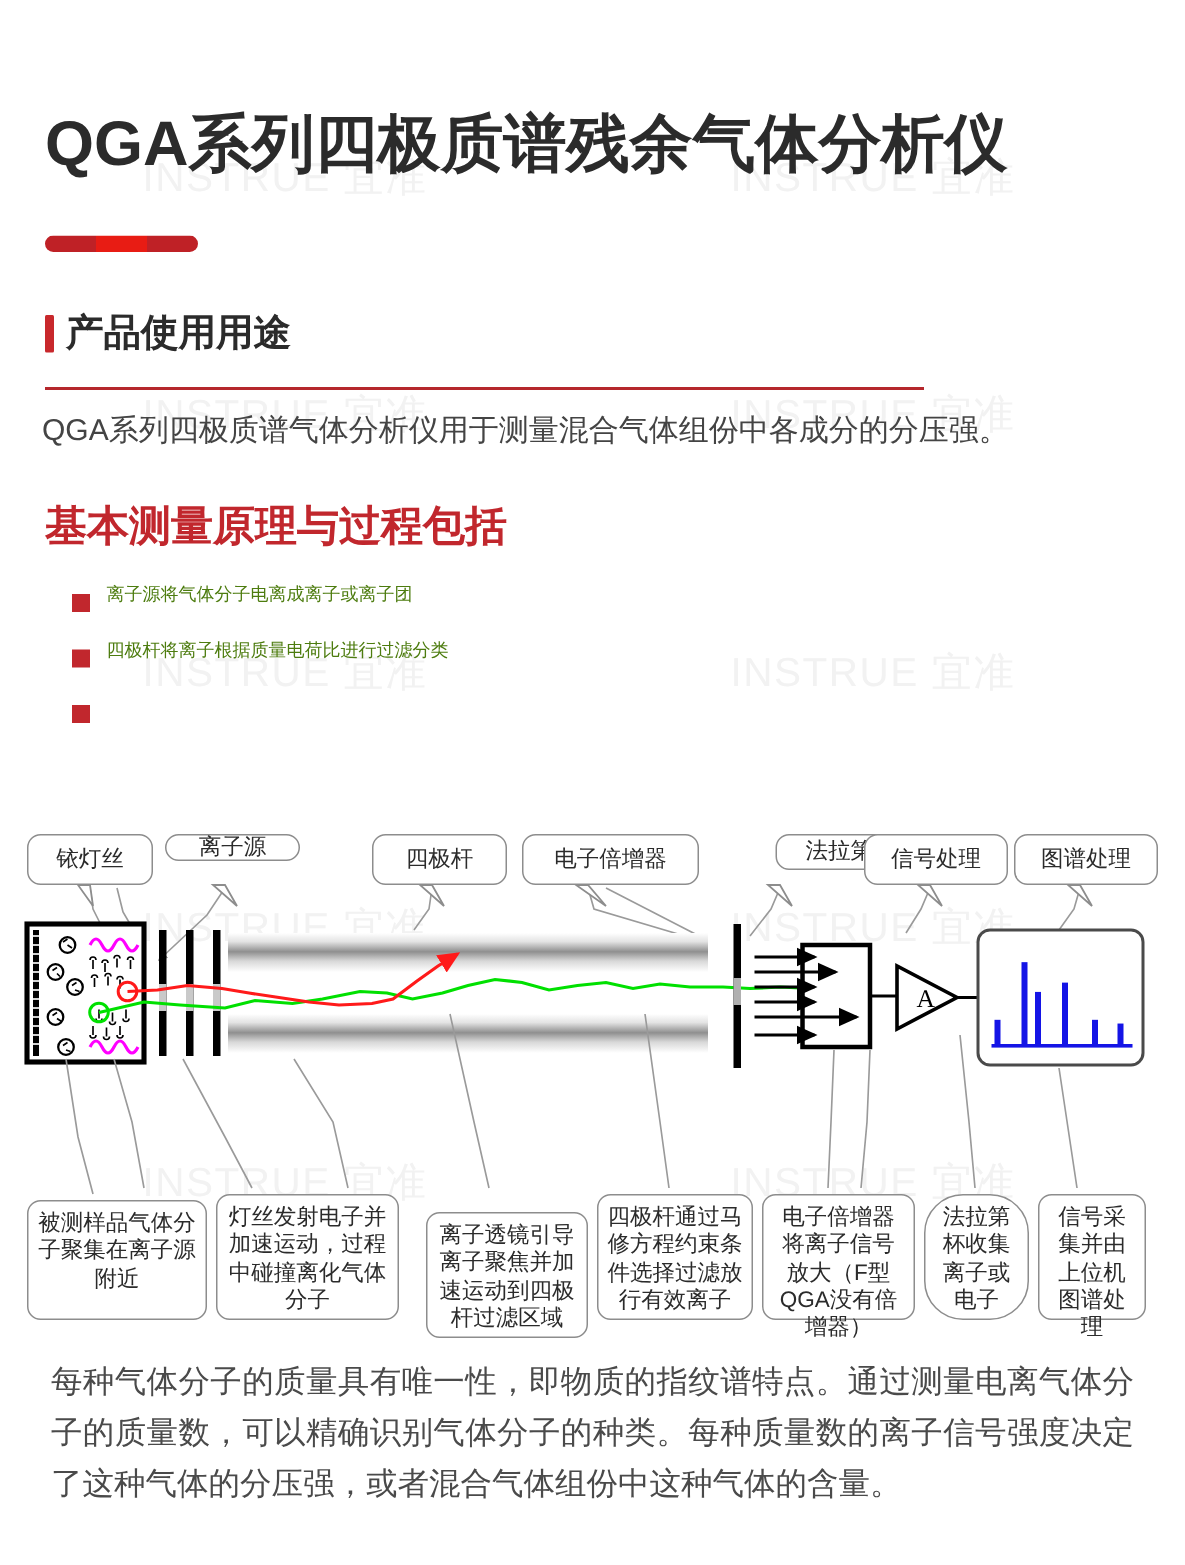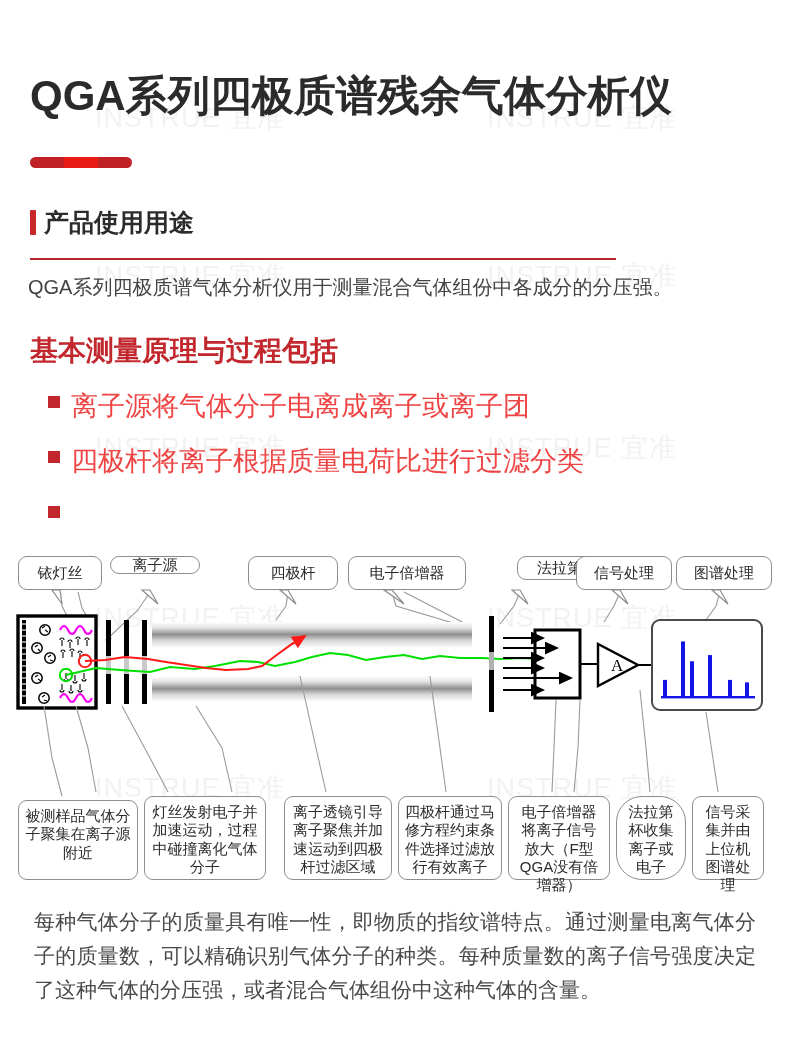--- a/index.html
+++ b/index.html
@@ -65,21 +65,21 @@
     z-index:10; list-style:none; margin:0; padding:0;
   }
   #principle-list li {
     display:flex; align-items:flex-start; gap:11px;
     margin-bottom:17px;
   }
   .li-bullet {
     width:12px; height:12px; background:#c1272d;
     margin-top:8px; flex:0 0 auto;
   }
-  .li-text { font-size:27px; color:#ef4444; line-height:1.4; }
+  .li-text { font-size:12px; color:#4d7c0f; line-height:1.4; }
 
   
   #diagram {
     position:absolute; left:0px; top:548px; width:790px; height:340px; z-index:10;
   }
   #diagram-svg { position:absolute; left:0; top:0; width:790px; height:340px; }
 
   .cal { position:absolute; z-index:3; }
   .cal-box {
     border:1.4px solid #8d8d8d;
@@ -347,21 +347,21 @@
     </div>
   </div>
 
   <div class="cal">
     <div class="cal-box multi" style="position:absolute; left:18px; top:252px; width:120px; height:80px;">
       <span>被测样品气体分子聚集在离子源附近</span>
     </div>
     <div class="cal-box multi" style="position:absolute; left:144px; top:248px; width:122px; height:84px;">
       <span>灯丝发射电子并加速运动，过程中碰撞离化气体分子</span>
     </div>
-    <div class="cal-box multi" style="position:absolute; left:284px; top:248px; width:108px; height:84px;">
+    <div class="cal-box multi" style="position:absolute; left:284px; top:260px; width:108px; height:84px;">
       <span>离子透镜引导离子聚焦并加速运动到四极杆过滤区域</span>
     </div>
     <div class="cal-box multi" style="position:absolute; left:398px; top:248px; width:104px; height:84px;">
       <span>四极杆通过马修方程约束条件选择过滤放行有效离子</span>
     </div>
     <div class="cal-box multi" style="position:absolute; left:508px; top:248px; width:102px; height:84px;">
       <span>电子倍增器将离子信号放大（F型QGA没有倍增器）</span>
     </div>
     <div class="cal-box multi" style="position:absolute; left:616px; top:248px; width:70px; height:84px;border-radius:26px;">
       <span>法拉第杯收集离子或电子</span>

